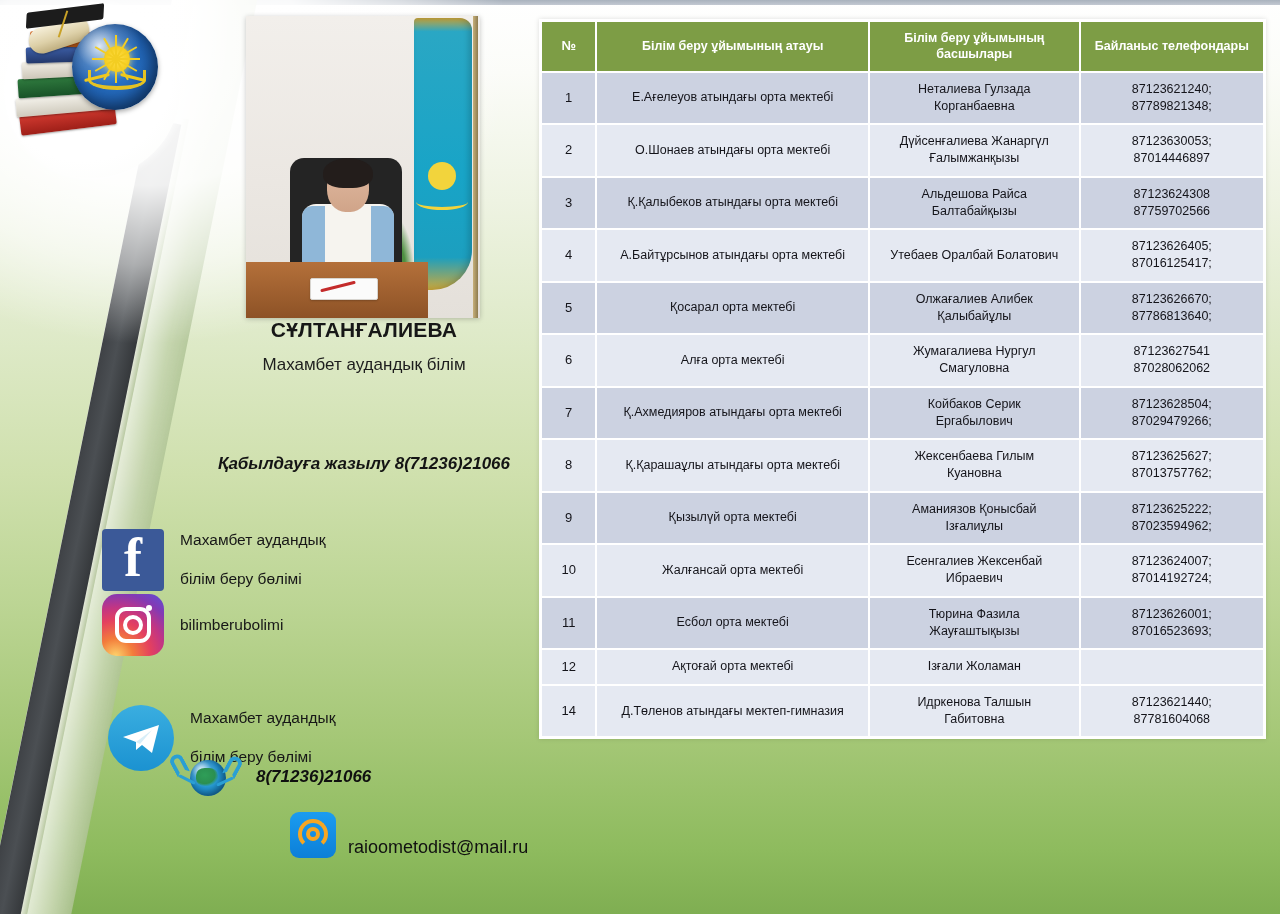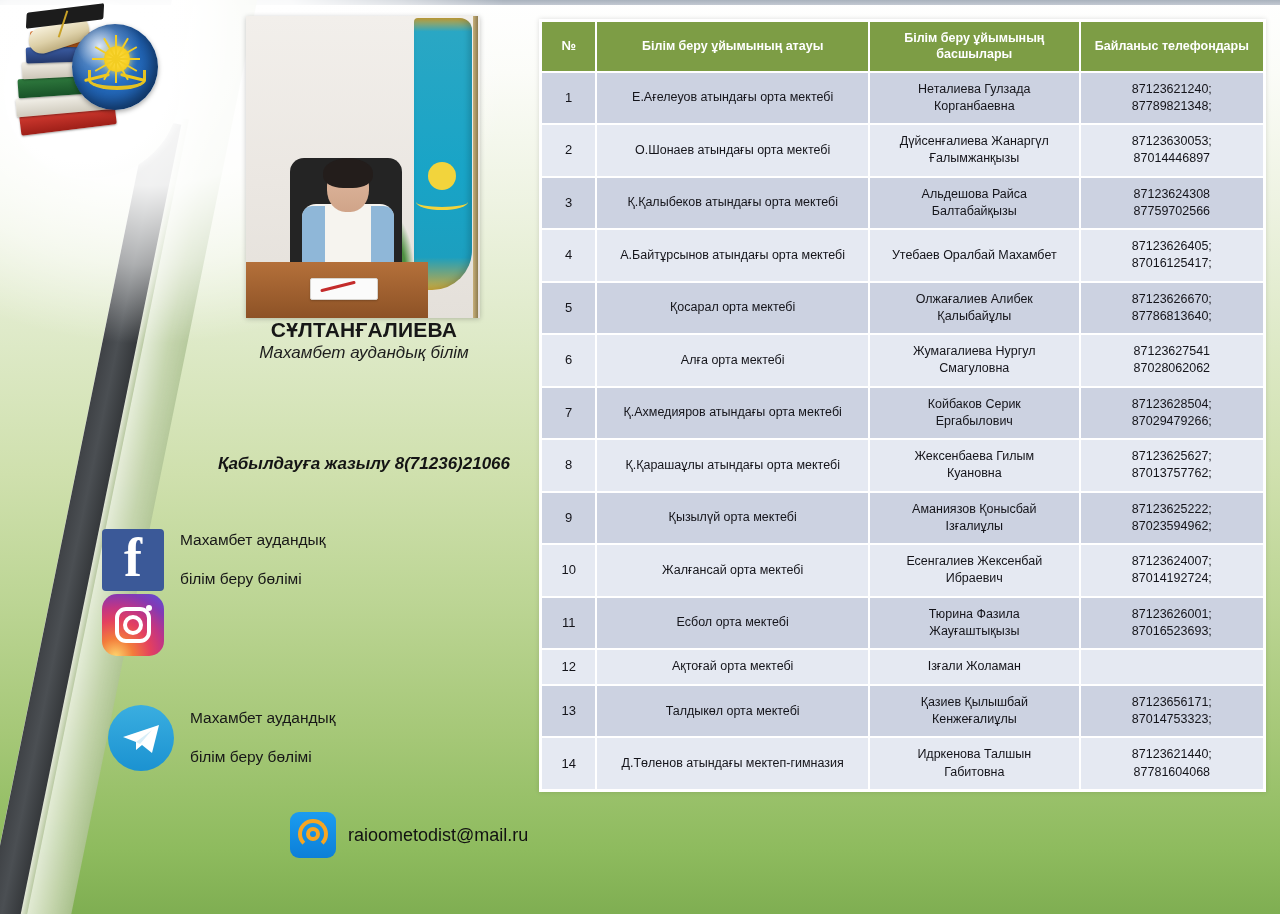--- a/index.html
+++ b/index.html
@@ -204,21 +204,21 @@
   }
   #surname {
     font-size:21px; font-weight:bold; color:#171717; letter-spacing:0.2px;
     line-height:1.14;
   }
   #firstname {
     font-size:25px; font-weight:bold; color:#171717; letter-spacing:0.2px;
     line-height:1.14;
   }
   #position {
-    margin-top:0; font-size:17px; color:#1d1d1d; line-height:1.26;font-style:italic;
+    margin-top:12px; font-size:17px; color:#1d1d1d; line-height:1.26;
   }
   #contact-lines {
     position:absolute; left:152px; top:452px; width:424px;
     text-align:center; font-style:italic; font-weight:bold;
     font-size:17px; color:#141414; line-height:1.42;
   }
 
   
   .social-row {
     position:absolute; display:flex; align-items:center;
@@ -293,21 +293,21 @@
   #hs-l { left:4px; top:2px; transform:rotate(-28deg); }
   #hs-r { right:2px; top:4px; transform:rotate(28deg) scaleX(-1); }
   .cord { position:absolute; height:3px; background:#2a9fd4; border-radius:2px; }
   #cd-l { left:10px; top:26px; width:18px; transform:rotate(26deg); }
   #cd-r { right:8px; top:28px; width:18px; transform:rotate(-24deg); }
   #phone-text {
     font-size:17px; font-weight:bold; font-style:italic; color:#101010;
   }
 
   #row-email {
-    position:absolute; left:256px; top:812px; display:flex; align-items:center;padding-left:34px;
+    position:absolute; left:256px; top:812px; display:flex; align-items:flex-end;padding-left:34px;
   }
   #mail-icon {
     width:46px; height:46px; border-radius:9px; flex:0 0 auto; margin-right:12px;
     background:linear-gradient(to bottom,#1b9cf0,#0c7fd8);
     position:relative;
   }
   #mail-at {
     position:absolute; left:8px; top:7px; width:30px; height:30px;
     border:4px solid #f6a623; border-radius:50%;
     border-bottom-color:transparent;
@@ -421,35 +421,49 @@
       <div>білім беру бөлімі</div>
     </div>
   </div>
 
   <div class="social-row" id="row-ig">
     <div class="ic" id="ig-icon">
       <div id="ig-sq"></div>
       <div id="ig-circ"></div>
       <div id="ig-dot"></div>
     </div>
+    <div class="social-text">
+      <div>bilimberubolimi</div>
+    </div>
   </div>
 
   <div class="social-row" id="row-tg">
     <div class="ic" id="tg-icon">
       <svg width="38" height="30" viewBox="0 0 38 30">
         <path d="M1 13 L37 1 L30 29 L20 21 L14 26 L14 18 Z" fill="#ffffff"></path>
         <path d="M14 18 L30 6 L18 20 Z" fill="#d8eef8"></path>
       </svg>
     </div>
     <div class="social-text">
       <div>Махамбет аудандық</div>
       <div>білім беру бөлімі</div>
     </div>
   </div>
 
+  <div id="row-phone">
+    <div id="globe-phone">
+      <div id="gp-ball"></div>
+      <div id="gp-land"></div>
+      <div class="handset" id="hs-l"></div>
+      <div class="handset" id="hs-r"></div>
+      <div class="cord" id="cd-l"></div>
+      <div class="cord" id="cd-r"></div>
+    </div>
+    <div id="phone-text">8(71236)21066</div>
+  </div>
 
   <div id="row-email">
     <div id="mail-icon">
       <div id="mail-at"></div>
       <div id="mail-at-in"></div>
     </div>
     <div id="email-text">raioometodist@mail.ru</div>
   </div>
 
   <div id="table-wrap">
@@ -484,21 +498,21 @@
             <td class="c-no">3</td>
             <td class="c-name">Қ.Қалыбеков атындағы орта мектебі</td>
             <td class="c-head">Альдешова Райса
 Балтабайқызы</td>
             <td class="c-phone">87123624308
 87759702566</td>
           </tr>
           <tr class="even">
             <td class="c-no">4</td>
             <td class="c-name">А.Байтұрсынов атындағы орта мектебі</td>
-            <td class="c-head">Утебаев Оралбай Махамбет</td>
+            <td class="c-head">Утебаев Оралбай Болатович</td>
             <td class="c-phone">87123626405;
 87016125417;</td>
           </tr>
           <tr class="odd">
             <td class="c-no">5</td>
             <td class="c-name">Қосарал орта мектебі</td>
             <td class="c-head">Олжағалиев Алибек
 Қалыбайұлы</td>
             <td class="c-phone">87123626670;
 87786813640;</td>
@@ -550,28 +564,20 @@
 Жауғаштықызы</td>
             <td class="c-phone">87123626001;
 87016523693;</td>
           </tr>
           <tr class="even">
             <td class="c-no">12</td>
             <td class="c-name">Ақтоғай орта мектебі</td>
             <td class="c-head">Ізғали Жоламан</td>
             <td class="c-phone"></td>
           </tr>
-          <tr class="odd">
-            <td class="c-no">13</td>
-            <td class="c-name">Талдыкөл орта мектебі</td>
-            <td class="c-head">Қазиев Қылышбай
-Кенжеғалиұлы</td>
-            <td class="c-phone">87123656171;
-87014753323;</td>
-          </tr>
           <tr class="even">
             <td class="c-no">14</td>
             <td class="c-name">Д.Төленов атындағы мектеп-гимназия</td>
             <td class="c-head">Идркенова Талшын
 Габитовна</td>
             <td class="c-phone">87123621440;
 87781604068</td>
           </tr>
         </tbody>
     </table>

